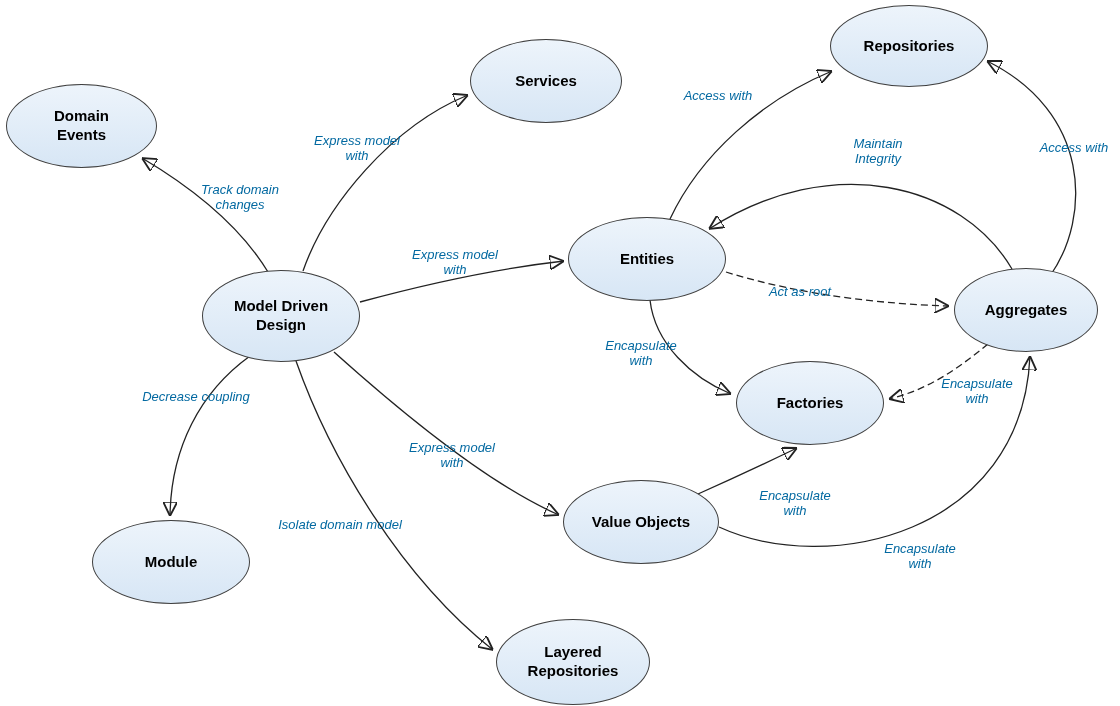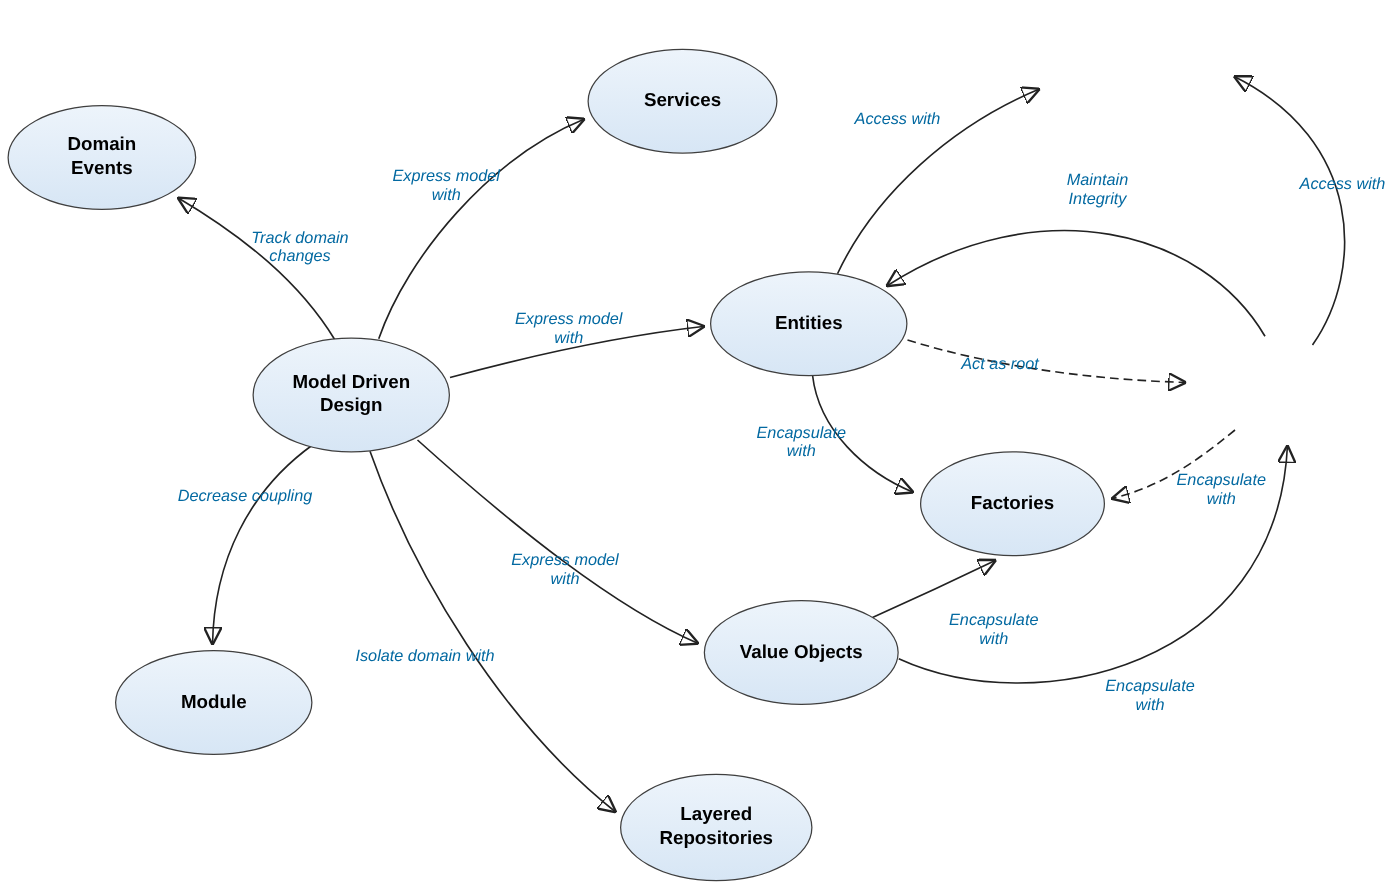--- a/index.html
+++ b/index.html
@@ -60,29 +60,35 @@
   </svg>
 
   <div class="node" style="left:470px;top:39px;width:152px;height:84px;">
     <span class="lbl" style="width:90px;">Services</span>
   </div>
 
   <div class="node" style="left:6px;top:84px;width:151px;height:84px;">
     <span class="lbl" style="width:72px;">Domain Events</span>
   </div>
 
+  <div class="node" style="left:830px;top:5px;width:158px;height:82px;">
+    <span class="lbl" style="width:112px;">Repositories</span>
+  </div>
 
   <div class="node" style="left:568px;top:217px;width:158px;height:84px;">
     <span class="lbl" style="width:90px;">Entities</span>
   </div>
 
   <div class="node" style="left:202px;top:270px;width:158px;height:92px;justify-content:center;">
     <span class="lbl" style="width:106px;">Model Driven Design</span>
   </div>
 
+  <div class="node" style="left:954px;top:268px;width:144px;height:84px;">
+    <span class="lbl" style="width:100px;">Aggregates</span>
+  </div>
 
   <div class="node" style="left:736px;top:361px;width:148px;height:84px;">
     <span class="lbl" style="width:90px;">Factories</span>
   </div>
 
   <div class="node" style="left:92px;top:520px;width:158px;height:84px;">
     <span class="lbl" style="width:90px;">Module</span>
   </div>
 
   <div class="node" style="left:563px;top:480px;width:156px;height:84px;">
@@ -96,21 +102,21 @@
   <div class="elabel" style="left:240px;top:198px;width:82px;">Track domain changes</div>
 
   <div class="elabel" style="left:357px;top:149px;width:88px;">Express model with</div>
 
   <div class="elabel" style="left:455px;top:263px;width:88px;">Express model with</div>
 
   <div class="elabel" style="left:452px;top:456px;width:88px;">Express model with</div>
 
   <div class="elabel nowrap" style="left:196px;top:397px;">Decrease coupling</div>
 
-  <div class="elabel nowrap" style="left:340px;top:525px;">Isolate domain with</div>
+  <div class="elabel nowrap" style="left:340px;top:525px;">Isolate domain model</div>
 
   <div class="elabel nowrap" style="left:718px;top:96px;">Access with</div>
 
   <div class="elabel nowrap" style="left:1074px;top:148px;">Access with</div>
 
   <div class="elabel" style="left:878px;top:152px;width:62px;">Maintain Integrity</div>
 
   <div class="elabel nowrap" style="left:800px;top:292px;">Act as root</div>
 
   <div class="elabel" style="left:641px;top:354px;width:74px;">Encapsulate with</div>

